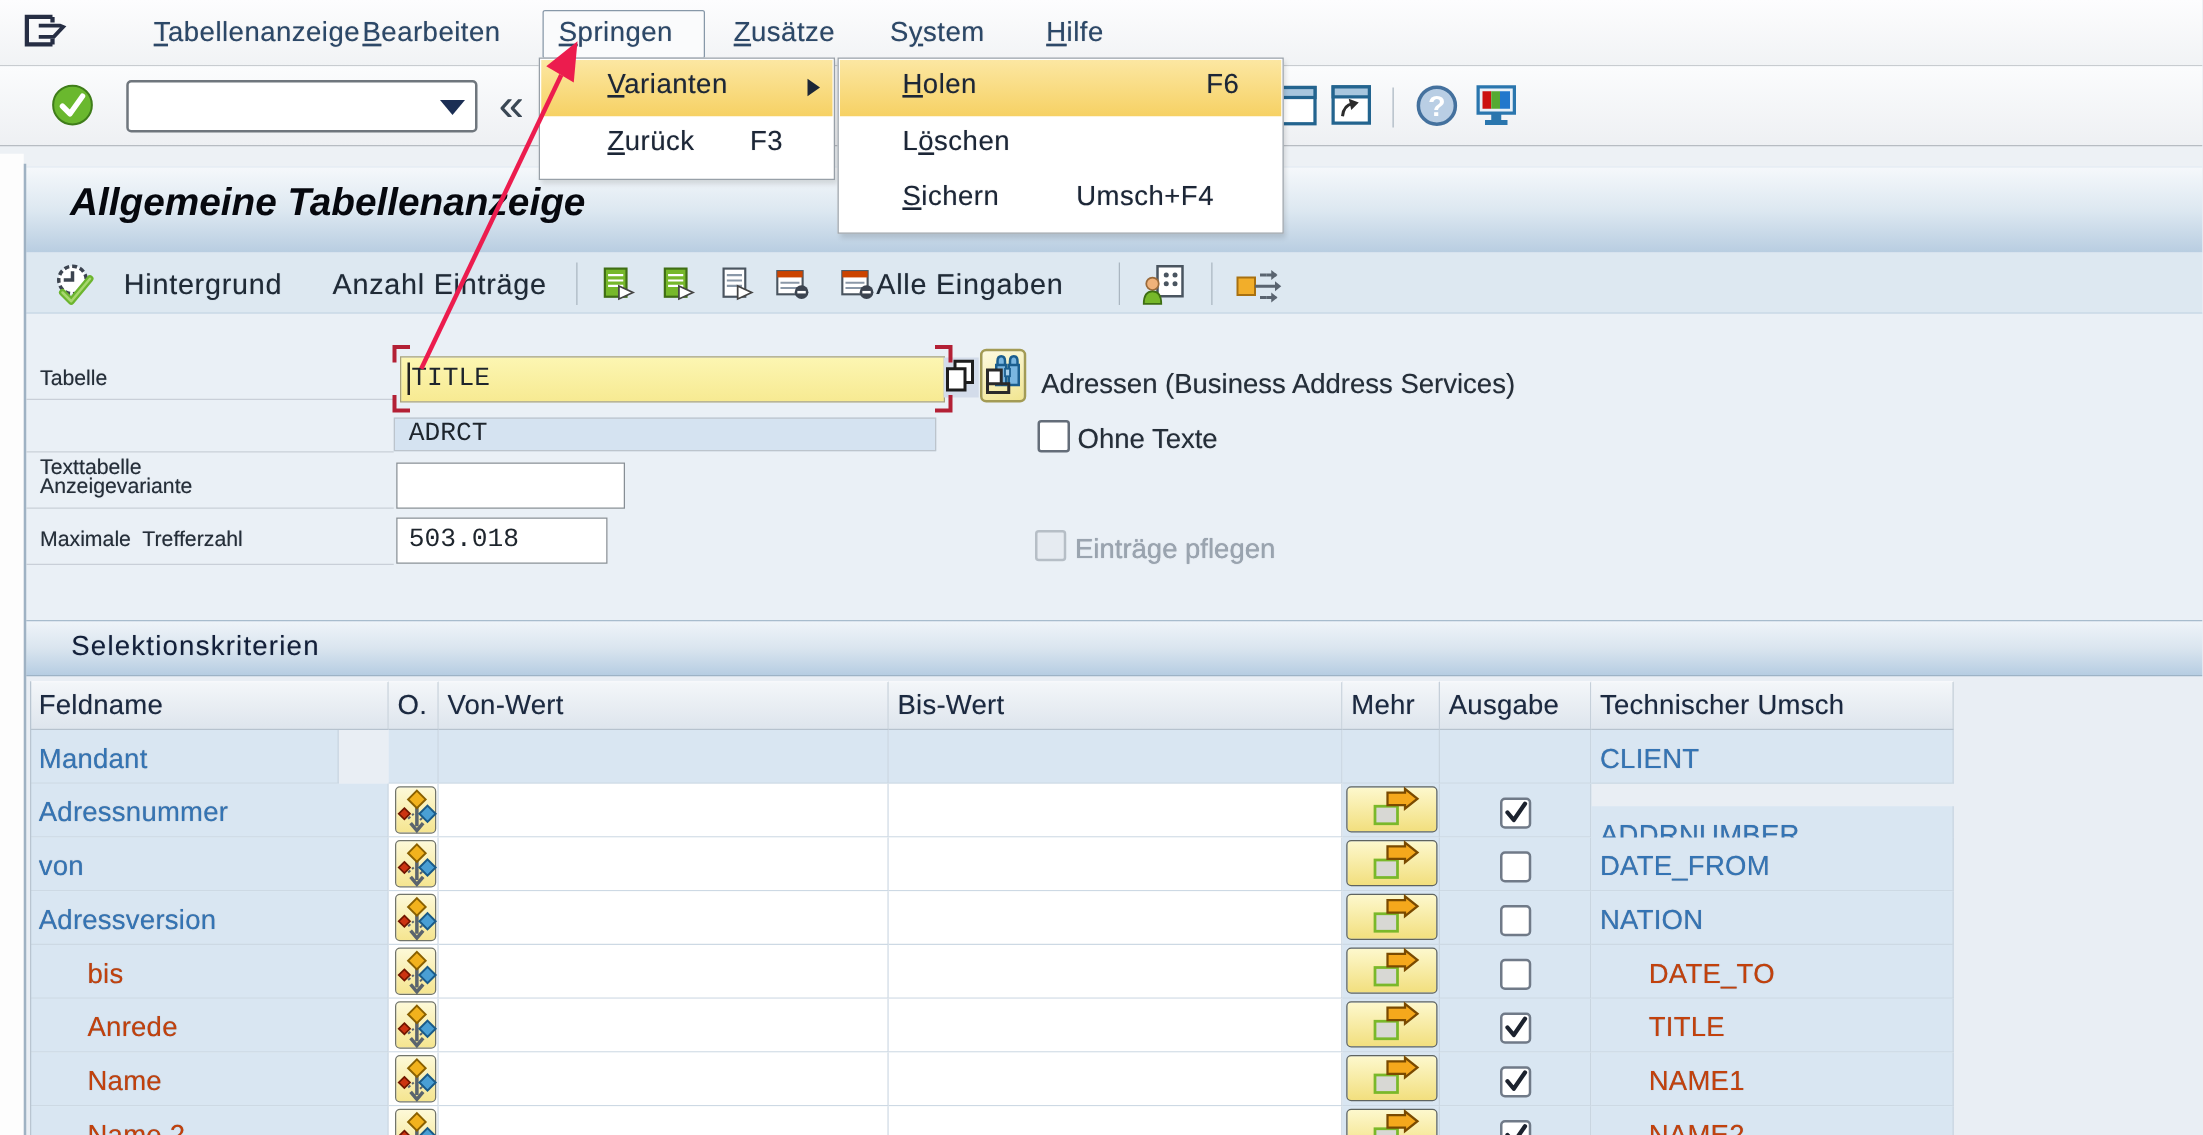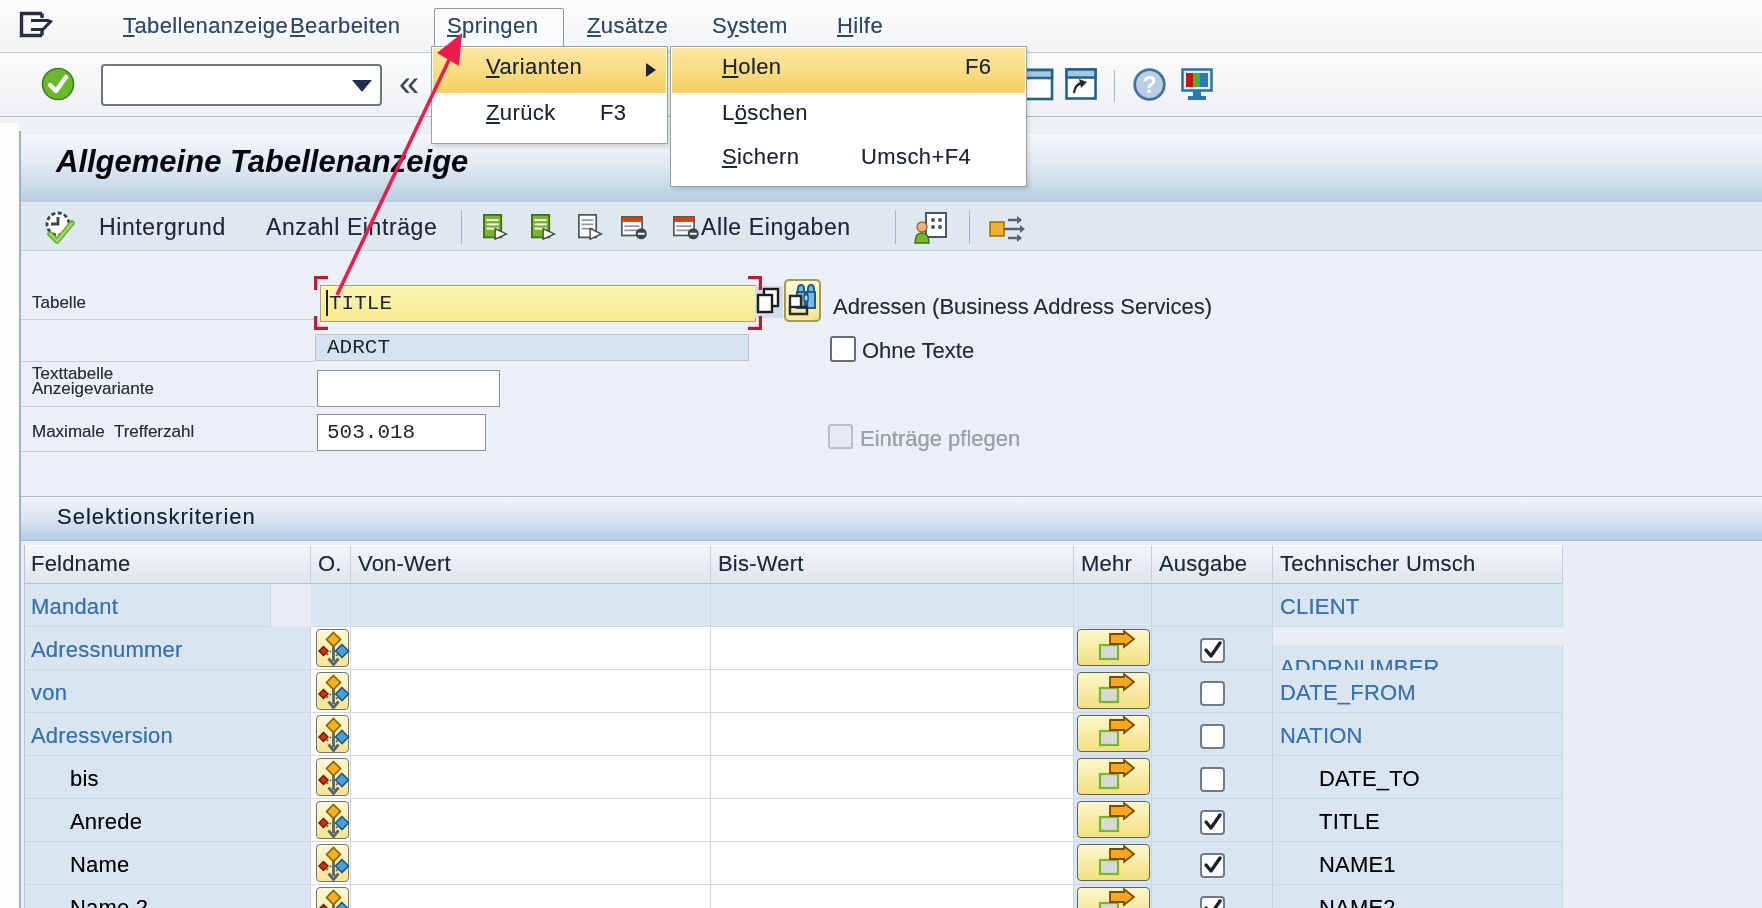--- a/index.html
+++ b/index.html
@@ -56,21 +56,21 @@
     border-top:1px solid #a8bccd; border-bottom:1px solid #9db3c6; z-index:1; }
   #bandtext { left:57px; top:504px; font-size:22px; letter-spacing:1px; color:#13203a; z-index:2; }
 
   
   .th { position:absolute; background:linear-gradient(180deg,#f3f6f9,#dee5ed);
     border-right:1px solid #c5cfd9; border-bottom:1px solid #b6c2ce; border-top:1px solid #fbfcfd;
     font-size:22px; letter-spacing:0.2px; color:#1b2940; padding:5px 0 0 7px; height:39px; z-index:2; }
   .td { position:absolute; height:43px; border-right:1px solid #c9d5e0; border-bottom:1px solid #cdd9e4;
     font-size:22px; letter-spacing:0.2px; padding:10px 0 0 7px; z-index:2; white-space:nowrap; }
   .blue { color:#3474b4; }
-  .blk { color:#000000;padding-left:46px; }
+  .blk { color:#c2410c;padding-left:46px; }
   .bgb { background:#d9e6f2; }
   .bgw { background:#ffffff; }
 
   .obtn { position:absolute; width:33px; height:38px; border:1px solid #72756a; border-radius:4px;
     background:linear-gradient(180deg,#fdf9d8,#f5e590); z-index:3; }
   .mbtn { position:absolute; width:73px; height:37px; border:1px solid #5f6460; border-radius:4px;
     background:linear-gradient(180deg,#fdf8cd,#f2df7e); z-index:3; }
   .tcb { position:absolute; width:25px; height:25px; background:#fff; border:2px solid #707a88; border-radius:4px; z-index:3; }
 
   

